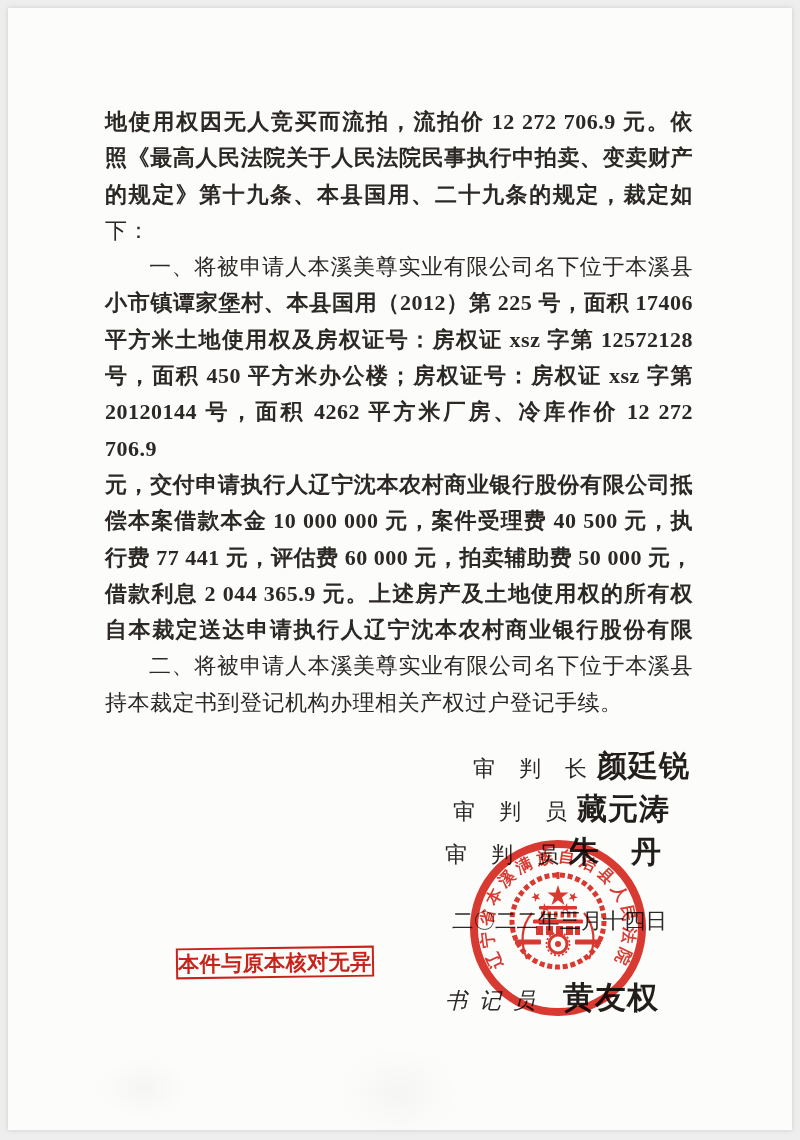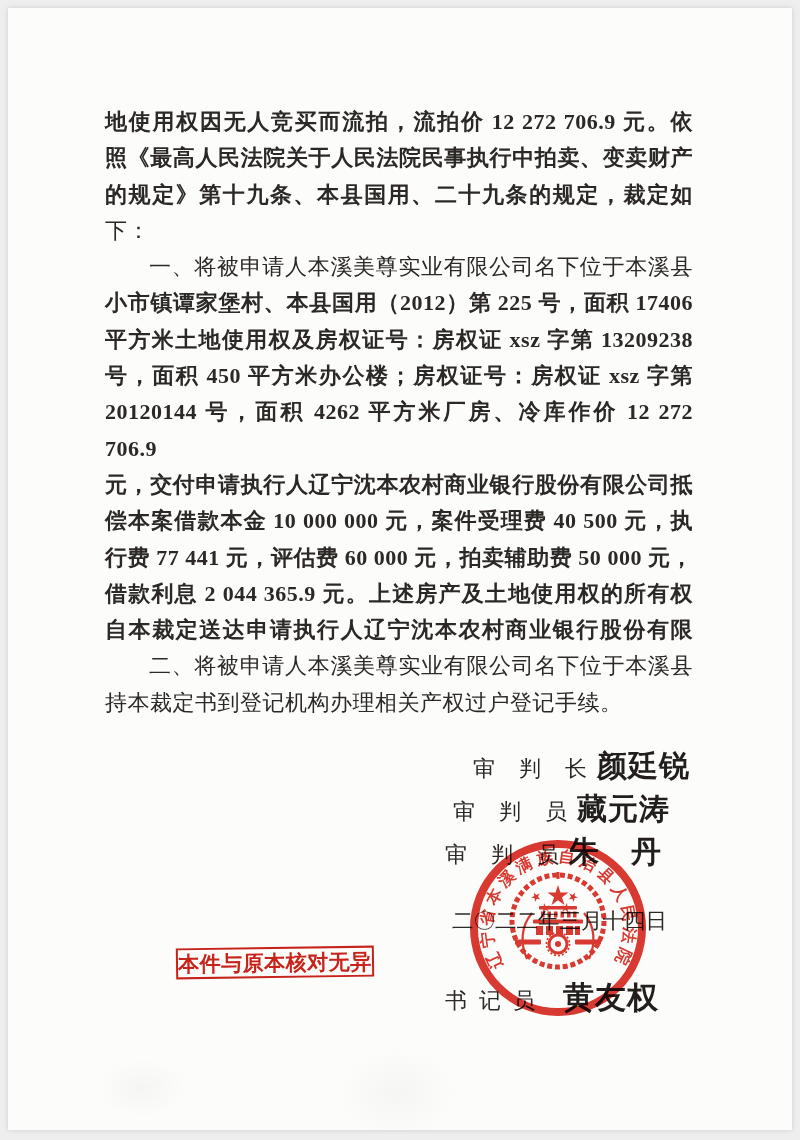--- a/index.html
+++ b/index.html
@@ -39,21 +39,21 @@
   .sig-row{position:absolute;left:445px;white-space:nowrap;color:var(--ink);}
   .sig-row .role{
     display:inline-block;width:124px;font-size:22px;letter-spacing:24px;
     vertical-align:baseline;white-space:nowrap;overflow:visible;
   }
   .sig-row .name{font-size:30px;font-weight:bold;letter-spacing:1px;color:#221e1c;}
   .sig-row.r1{top:746px;margin-left:28px;}
   .sig-row.r2{top:789px;margin-left:8px;}
   .sig-row.r3{top:832px;}
   .sig-row.clerk{top:977px;}
-  .sig-row.clerk .role{width:118px;letter-spacing:12px;}
+  .sig-row.clerk .role{width:118px;letter-spacing:12px;font-style:italic;}
   .sig-row.clerk .name{font-size:31px;}
 
   .date-line{
     position:absolute;left:452px;top:906px;
     font-size:21.5px;color:var(--ink);letter-spacing:0;white-space:nowrap;
   }
 
   
   .verify-stamp{
     position:absolute;left:176px;top:947px;width:198px;height:31px;
@@ -81,21 +81,21 @@
   <div class="smudge s2"></div>
 </div>
 
 <div class="bodytext">
     <div class="line j">地使用权因无人竞买而流拍，流拍价 12 272 706.9 元。依</div>
     <div class="line j">照《最高人民法院关于人民法院民事执行中拍卖、变卖财产</div>
     <div class="line j">的规定》第十九条、本县国用、二十九条的规定，裁定如</div>
     <div class="line e">下：</div>
     <div class="line ji">一、将被申请人本溪美尊实业有限公司名下位于本溪县</div>
     <div class="line j">小市镇谭家堡村、本县国用（2012）第 225 号，面积 17406</div>
-    <div class="line j">平方米土地使用权及房权证号：房权证 xsz 字第 13209238</div>
+    <div class="line j">平方米土地使用权及房权证号：房权证 xsz 字第 12572128</div>
     <div class="line j">号，面积 450 平方米办公楼；房权证号：房权证 xsz 字第</div>
     <div class="line j">20120144 号，面积 4262 平方米厂房、冷库作价 12 272 706.9</div>
     <div class="line j">元，交付申请执行人辽宁沈本农村商业银行股份有限公司抵</div>
     <div class="line j">偿本案借款本金 10 000 000 元，案件受理费 40 500 元，执</div>
     <div class="line j">行费 77 441 元，评估费 60 000 元，拍卖辅助费 50 000 元，</div>
     <div class="line j">借款利息 2 044 365.9 元。上述房产及土地使用权的所有权</div>
     <div class="line j">自本裁定送达申请执行人辽宁沈本农村商业银行股份有限</div>
     <div class="line ji">二、将被申请人本溪美尊实业有限公司名下位于本溪县</div>
     <div class="line e">持本裁定书到登记机构办理相关产权过户登记手续。</div>
   </div>

